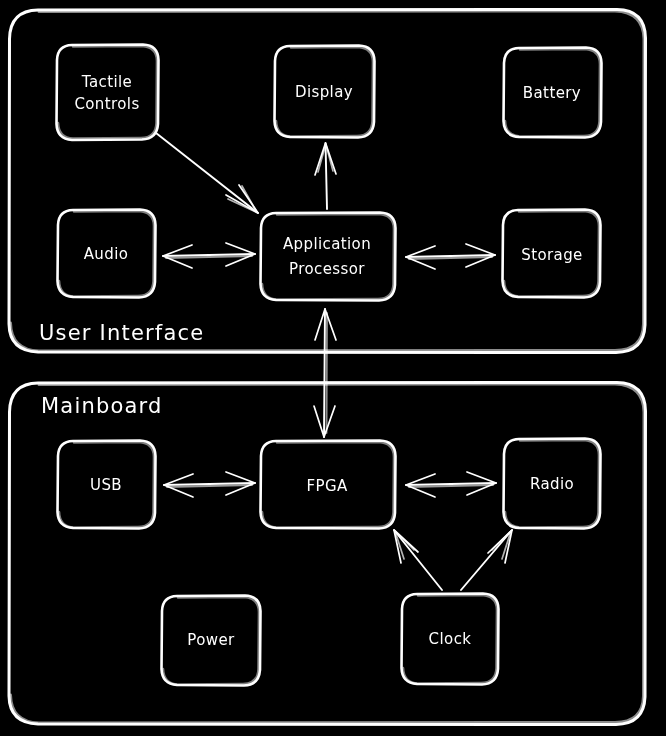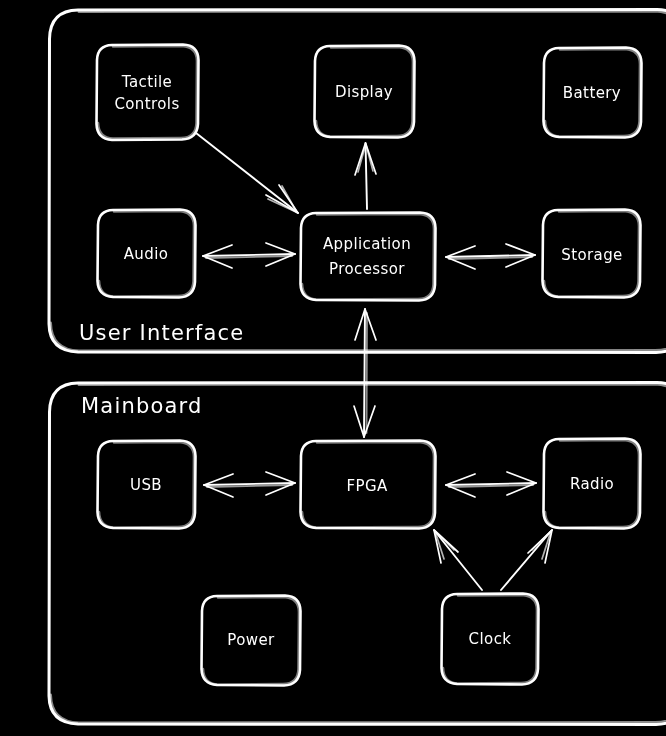--- a/index.html
+++ b/index.html
@@ -12,21 +12,20 @@
     width: 666px;
     height: 736px;
     overflow: hidden;
     font-family: "DejaVu Sans", sans-serif;
   }
   #canvas-root {
     position: relative;
     width: 612px;
     height: 736px;
     background: #000000;
-    margin-left: 40px;
   }
   svg#diagram {
     position: absolute;
     left: 0;
     top: 0;
     width: 666px;
     height: 736px;
     display: block;
   }
   .node-label, .group-label {

